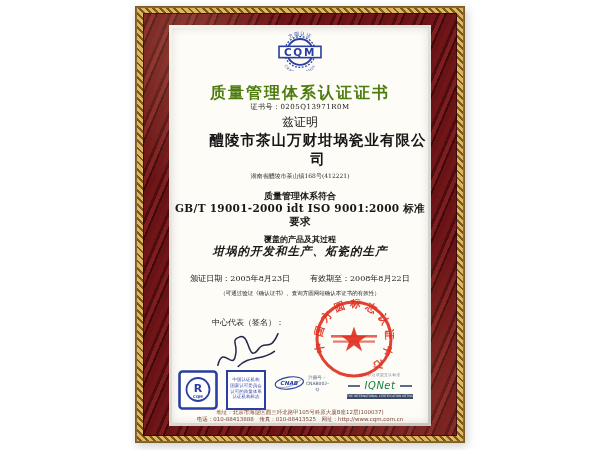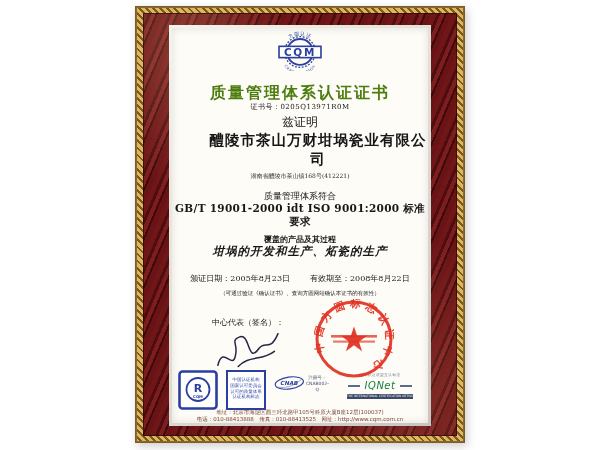--- a/index.html
+++ b/index.html
@@ -35,21 +35,21 @@
   }
 
   
   .cqm-logo { margin-top:3px; height:46px; }
   .cert-title { margin-top:12px; font-size:16px; line-height:20px; font-weight:bold;
                 letter-spacing:2px; color:#4d7c0f; }
   .cert-no   { font-size:7px; line-height:9px; letter-spacing:.5px; }
   .intro     { margin-top:5px; font-size:12px; line-height:10px; }
   .company   { margin-top:3px; font-size:14.5px; line-height:19px; font-weight:bold; letter-spacing:1px;margin-left:36px; }
   .comp-addr { margin-top:4px; font-size:6px; line-height:8px; color:#2a2a2a; }
-  .conformity{ margin-top:11px; font-size:9px; line-height:11px; font-weight:normal; }
+  .conformity{ margin-top:11px; font-size:9px; line-height:11px; font-weight:bold; }
   .standard  { font-size:10.5px; line-height:13px; font-weight:bold; letter-spacing:.3px; }
   .scope-label{ margin-top:6px; font-size:8px; line-height:10px; font-weight:bold; }
   .scope     { font-size:11.5px; line-height:14px; font-style:italic; font-weight:bold; letter-spacing:1px; }
   .dates-row { margin-top:16px; font-size:8px; line-height:10px; display:flex; gap:20px; justify-content:center; }
   .verify-note{ margin-top:6px; font-size:5.5px; line-height:7px; color:#242424; }
 
   .sig-block { margin-top:6px; position:relative; width:100%; height:76px; }
   .signer-label { position:absolute; left:40px; top:14px; font-size:8px; }
   .signature { position:absolute; left:36px; top:22px; }
   .seal { position:absolute; left:142px; top:-4px; width:80px; height:80px; }

